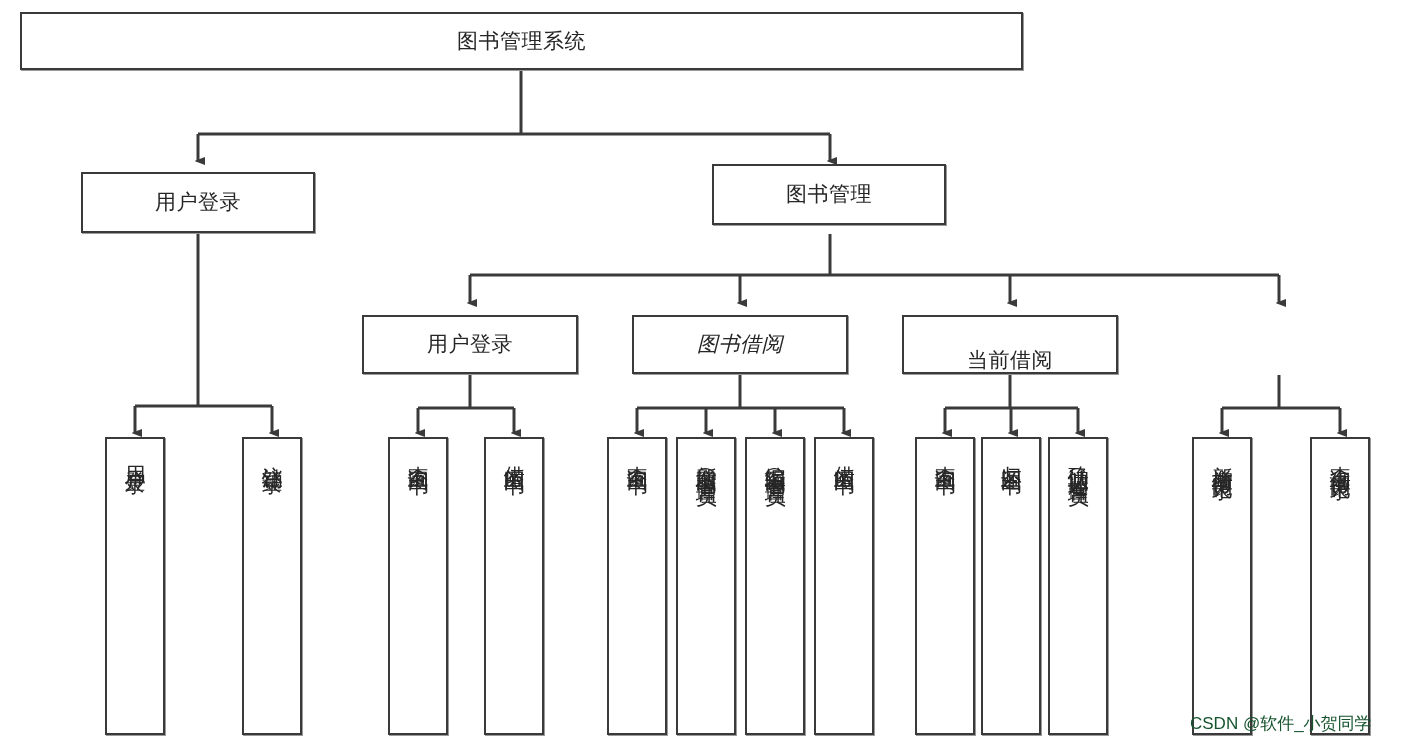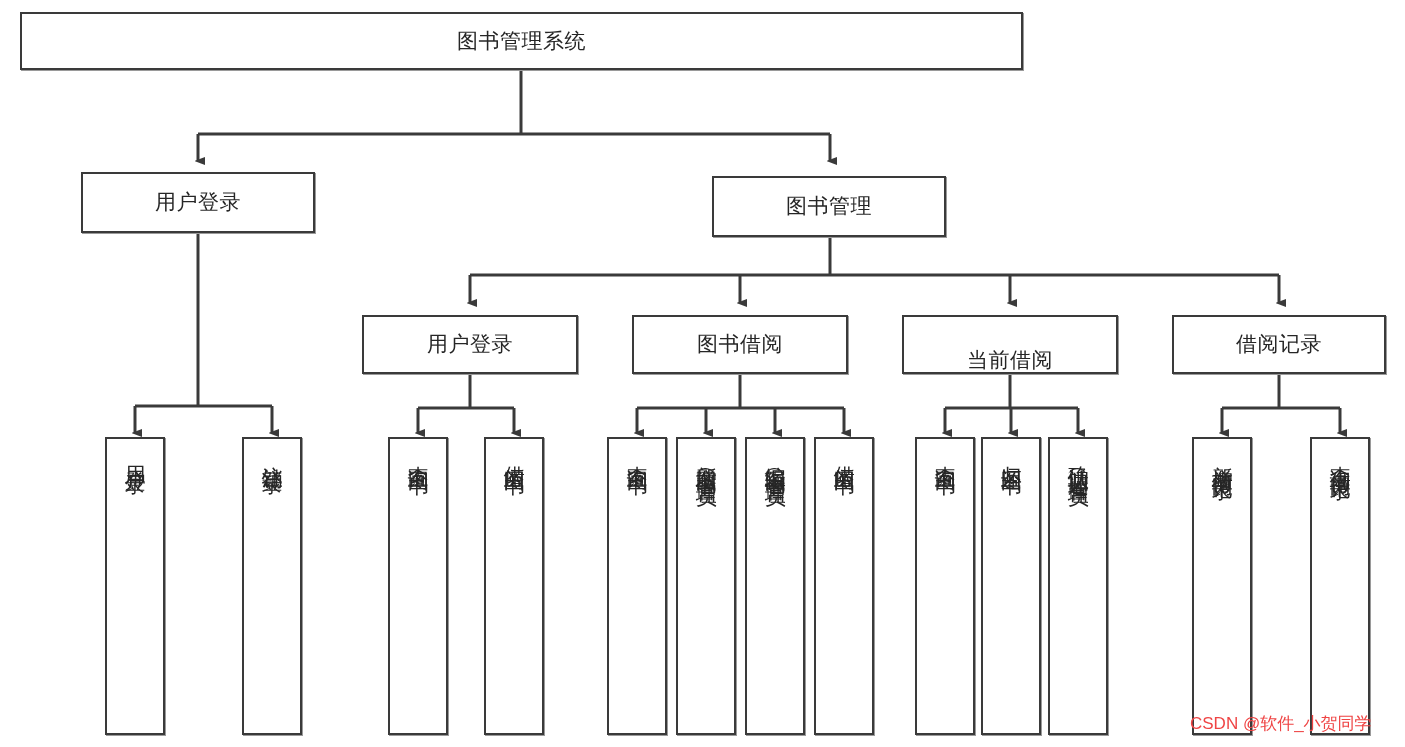--- a/index.html
+++ b/index.html
@@ -55,21 +55,21 @@
     writing-mode: vertical-rl;
     text-orientation: upright;
     font-size: 21px;
     letter-spacing: 3px;
   }
   .watermark {
     position: absolute;
     left: 1190px;
     top: 712px;
     font-size: 17px;
-    color: #ef4444;
+    color: #14532d;
     white-space: nowrap;
     z-index: 3;
   }
 </style>
 </head>
 <body>
 
 <div id="canvas">
 
   <svg id="wires" viewBox="0 0 1405 747" xmlns="http://www.w3.org/2000/svg">
@@ -122,35 +122,32 @@
     </g>
   </svg>
 
   <div class="node h" style="left:20px; top:12px; width:1003px; height:58px;">
     <span class="label">图书管理系统</span>
   </div>
 
   <div class="node h" style="left:81px; top:172px; width:234px; height:61px;">
     <span class="label">用户登录</span>
   </div>
-  <div class="node h" style="left:712px; top:176px; width:234px; height:61px;">
+  <div class="node h" style="left:712px; top:164px; width:234px; height:61px;">
     <span class="label">图书管理</span>
   </div>
 
   <div class="node h" style="left:362px; top:315px; width:216px; height:59px;">
     <span class="label">用户登录</span>
   </div>
-  <div class="node h" style="left:632px; top:315px; width:216px; height:59px;">
+  <div class="node h" style="left:632px; top:315px; width:216px; height:59px;font-style:italic;">
     <span class="label">图书借阅</span>
   </div>
   <div class="node h" style="left:902px; top:315px; width:216px; height:59px;align-items:flex-end;">
     <span class="label">当前借阅</span>
-  </div>
-  <div class="node h" style="left:1172px; top:315px; width:214px; height:59px;">
-    <span class="label">借阅记录</span>
   </div>
 
   <div class="node v" style="left:105px; top:437px; width:60px; height:298px;">
     <span class="label">用户登录</span>
   </div>
   <div class="node v" style="left:242px; top:437px; width:60px; height:298px;">
     <span class="label">注销登录</span>
   </div>
 
   <div class="node v" style="left:388px; top:437px; width:60px; height:298px;">

